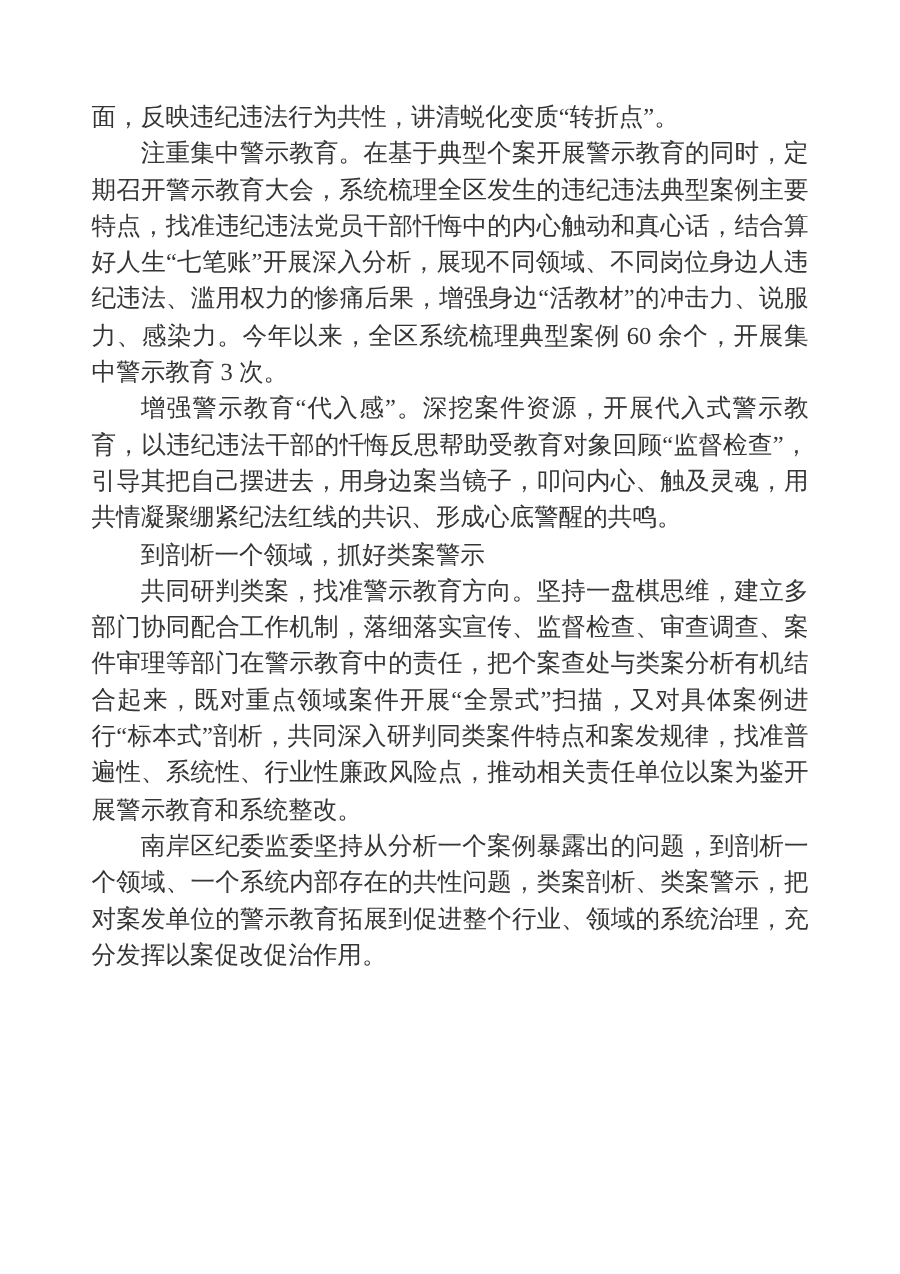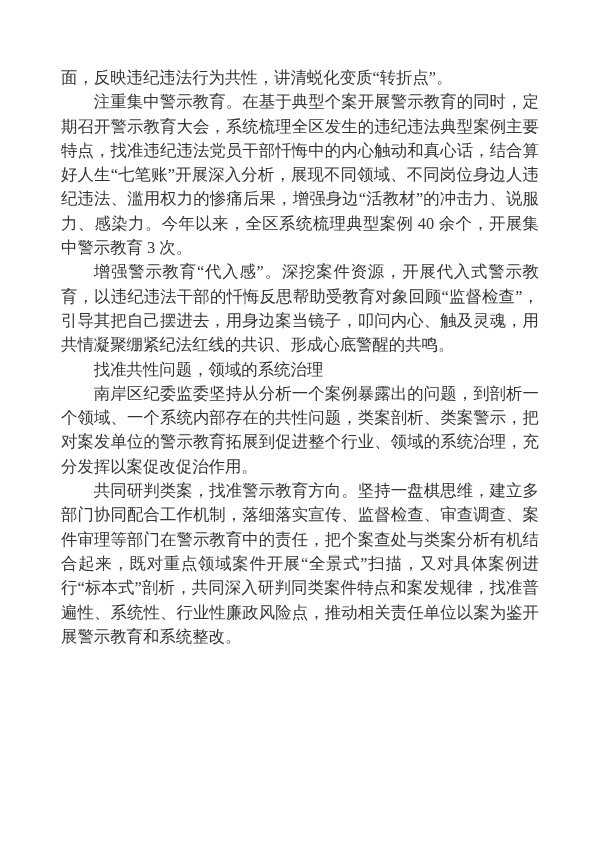--- a/index.html
+++ b/index.html
@@ -42,20 +42,20 @@
     font-size: 16px;
     color: #a21caf;
   }
 </style>
 </head>
 <body>
 
 <div class="page">
   <div class="content">
     <p>面，反映违纪违法行为共性，讲清蜕化变质“转折点”。</p>
-    <p class="indent">注重集中警示教育。在基于典型个案开展警示教育的同时，定期召开警示教育大会，系统梳理全区发生的违纪违法典型案例主要特点，找准违纪违法党员干部忏悔中的内心触动和真心话，结合算好人生“七笔账”开展深入分析，展现不同领域、不同岗位身边人违纪违法、滥用权力的惨痛后果，增强身边“活教材”的冲击力、说服力、感染力。今年以来，全区系统梳理典型案例 40 余个，开展集中警示教育 3 次。</p>
+    <p class="indent">注重集中警示教育。在基于典型个案开展警示教育的同时，定期召开警示教育大会，系统梳理全区发生的违纪违法典型案例主要特点，找准违纪违法党员干部忏悔中的内心触动和真心话，结合算好人生“七笔账”开展深入分析，展现不同领域、不同岗位身边人违纪违法、滥用权力的惨痛后果，增强身边“活教材”的冲击力、说服力、感染力。今年以来，全区系统梳理典型案例 60 余个，开展集中警示教育 3 次。</p>
     <p class="indent">增强警示教育“代入感”。深挖案件资源，开展代入式警示教育，以违纪违法干部的忏悔反思帮助受教育对象回顾“监督检查”，引导其把自己摆进去，用身边案当镜子，叩问内心、触及灵魂，用共情凝聚绷紧纪法红线的共识、形成心底警醒的共鸣。</p>
-    <p class="indent">找准共性问题，领域的系统治理</p>
+    <p class="indent">到剖析一个领域，抓好类案警示</p>
+    <p class="indent">共同研判类案，找准警示教育方向。坚持一盘棋思维，建立多部门协同配合工作机制，落细落实宣传、监督检查、审查调查、案件审理等部门在警示教育中的责任，把个案查处与类案分析有机结合起来，既对重点领域案件开展“全景式”扫描，又对具体案例进行“标本式”剖析，共同深入研判同类案件特点和案发规律，找准普遍性、系统性、行业性廉政风险点，推动相关责任单位以案为鉴开展警示教育和系统整改。</p>
     <p class="indent">南岸区纪委监委坚持从分析一个案例暴露出的问题，到剖析一个领域、一个系统内部存在的共性问题，类案剖析、类案警示，把对案发单位的警示教育拓展到促进整个行业、领域的系统治理，充分发挥以案促改促治作用。</p>
-    <p class="indent">共同研判类案，找准警示教育方向。坚持一盘棋思维，建立多部门协同配合工作机制，落细落实宣传、监督检查、审查调查、案件审理等部门在警示教育中的责任，把个案查处与类案分析有机结合起来，既对重点领域案件开展“全景式”扫描，又对具体案例进行“标本式”剖析，共同深入研判同类案件特点和案发规律，找准普遍性、系统性、行业性廉政风险点，推动相关责任单位以案为鉴开展警示教育和系统整改。</p>
   </div>
   <div class="page-footer">- 11 -</div>
 </div>
 
 </body></html>

